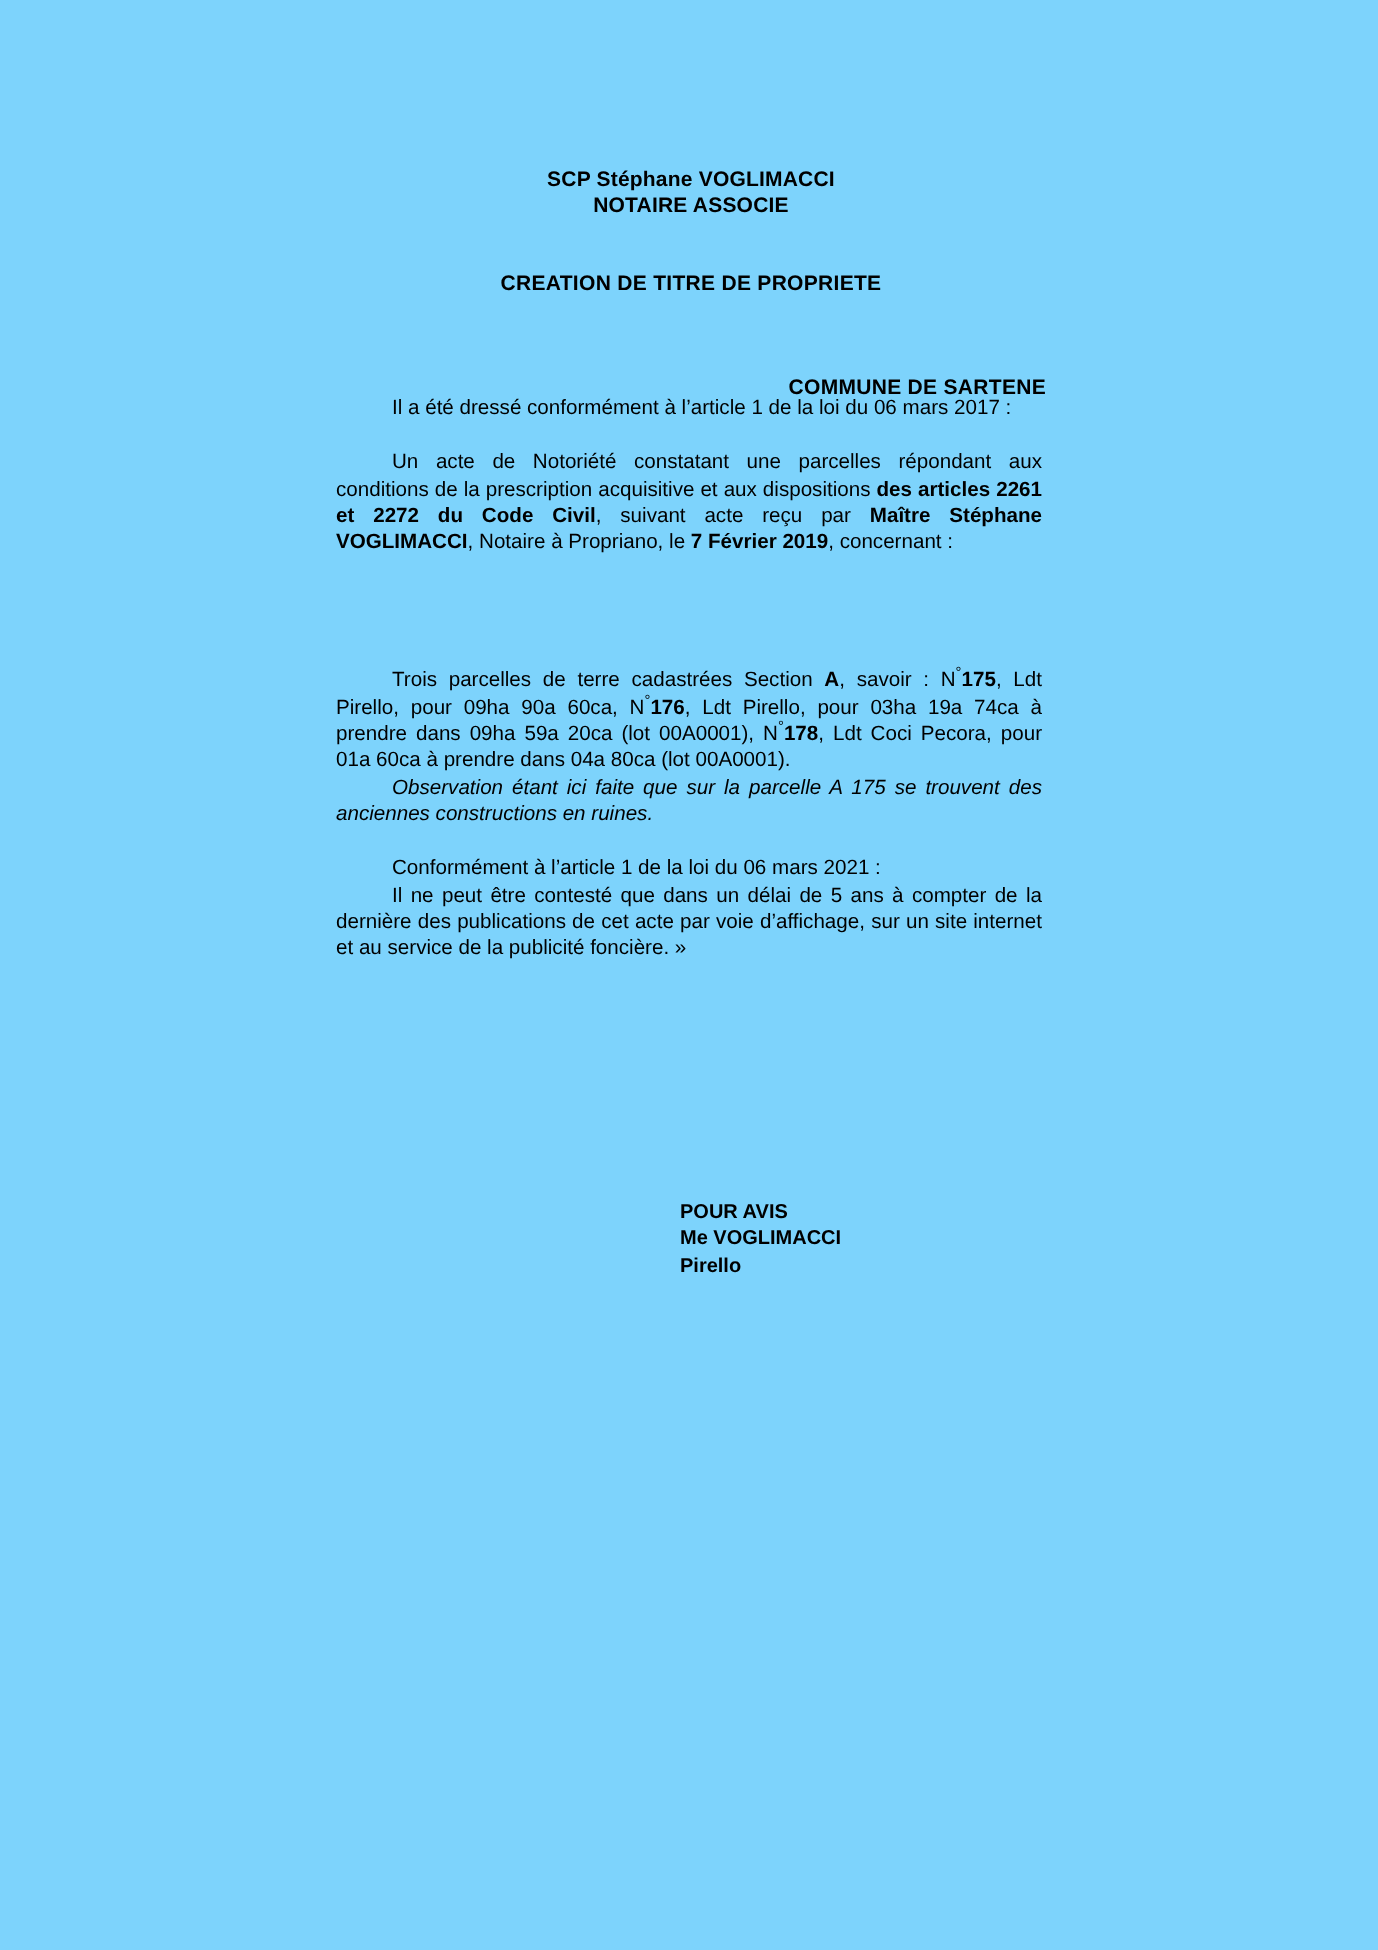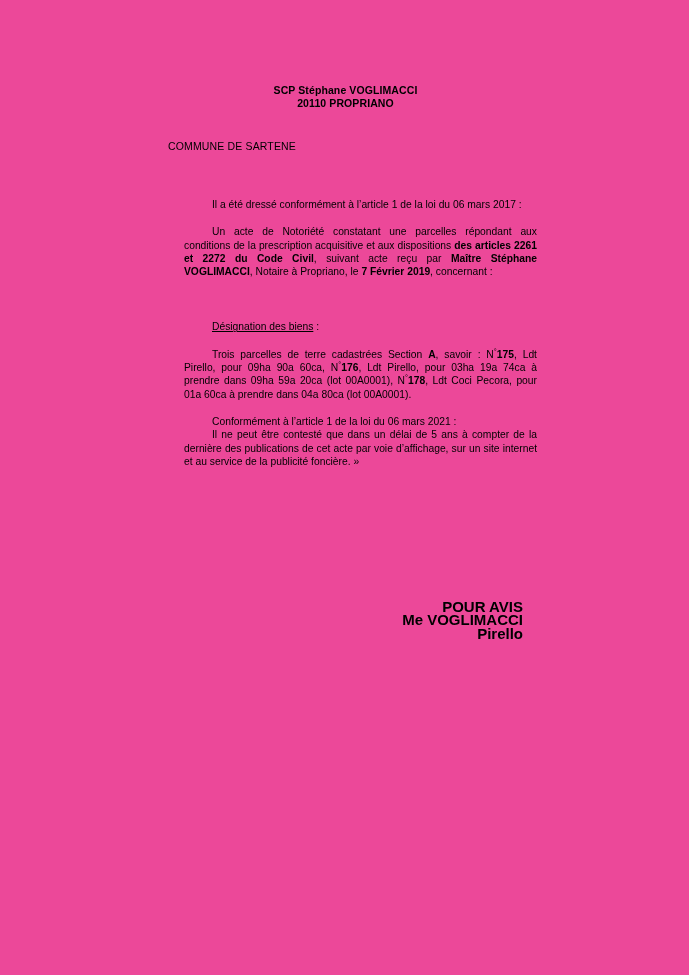--- a/index.html
+++ b/index.html
@@ -10,21 +10,21 @@
   }
   body {
     font-family: "Liberation Sans", sans-serif;
     color: #000000;
   }
   .page {
     position: relative;
     width: 689px;
     height: 975px;
     margin: 0 auto;
-    background: #ec4899;
+    background: #7dd3fc;
     overflow: hidden;
   }
   .content {
     position: absolute;
     left: 168px;
     top: 84px;
     width: 355px;
   }
   
   .letterhead {
@@ -35,30 +35,30 @@
     letter-spacing: 0.1px;
   }
   .doc-title {
     text-align: center;
     font-weight: bold;
     font-size: 10.5px;
     letter-spacing: 0.15px;
     margin-top: 26px;
   }
   .doc-subtitle {
-    text-align: left;
-    font-weight: normal;
+    text-align: right;
+    font-weight: bold;
     font-size: 10.5px;
     letter-spacing: 0.15px;
-    margin-top: 30px;
+    margin-top: 40px;
   }
   
   .body-block {
     position: absolute;
-    left: 184px;
+    left: 168px;
     top: 198px;
     width: 353px;
     font-size: 10.3px;
     line-height: 13.3px;
     text-align: justify;
   }
   p.para {
     margin: 0;
     text-align: justify;
     text-justify: inter-word;
@@ -80,66 +80,67 @@
   }
   .quote-open {
     display: inline-block;
     width: 26px;
   }
   .signature {
     position: absolute;
     left: 340px;
     top: 600px;
     width: 183px;
-    text-align: right;
+    text-align: left;
     font-weight: bold;
-    font-size: 15px;
+    font-size: 10px;
     line-height: 13.4px;
   }
   .sup {
     vertical-align: super;
     font-size: 7.4px;
     line-height: 0;
   }
 </style>
 </head>
 <body>
 
 <div class="page">
 
   <div class="content">
     <div class="letterhead">
       <div>SCP Stéphane VOGLIMACCI</div>
-      <div>20110 PROPRIANO</div>
+      <div>NOTAIRE ASSOCIE</div>
     </div>
+    <div class="doc-title">CREATION DE TITRE DE PROPRIETE</div>
     <div class="doc-subtitle">COMMUNE DE SARTENE</div>
   </div>
 
   <div class="body-block">
 
     <p class="para indent">Il a été dressé conformément à l’article 1 de la loi du 06 mars 2017 :</p>
 
     <div class="gap-lg"></div>
 
     <p class="para indent"><span>Un acte de Notoriété constatant une parcelles répondant aux conditions de la prescription acquisitive et aux dispositions </span><b>des articles 2261 et 2272 du Code Civil</b><span>, suivant acte reçu par </span><b>Maître Stéphane VOGLIMACCI</b><span>, Notaire à Propriano, le </span><b>7 Février 2019</b><span>, concernant :</span></p>
 
     <div class="gap-lg"></div>
 
 
     <div class="gap-lg"></div>
 
 
     <div class="gap-lg"></div>
 
-    <p class="para section-head"><span class="underline">Désignation des biens</span><span> :</span></p>
 
     <div class="gap-lg"></div>
 
     <p class="para indent"><span>Trois parcelles de terre cadastrées Section </span><b>A</b><span>, savoir : N</span><span class="sup">°</span><b>175</b><span>, Ldt Pirello, pour 09ha 90a 60ca, N</span><span class="sup">°</span><b>176</b><span>, Ldt Pirello, pour 03ha 19a 74ca à prendre dans 09ha 59a 20ca (lot 00A0001), N</span><span class="sup">°</span><b>178</b><span>, Ldt Coci Pecora, pour 01a 60ca à prendre dans 04a 80ca (lot 00A0001).</span></p>
 
+    <p class="para indent ital">Observation étant ici faite que sur la parcelle A 175 se trouvent des anciennes constructions en ruines.</p>
 
     <div class="gap-lg"></div>
 
     <p class="para indent">Conformément à l’article 1 de la loi du 06 mars 2021 :</p>
 
 
     <p class="para indent">Il ne peut être contesté que dans un délai de 5 ans à compter de la dernière des publications de cet acte par voie d’affichage, sur un site internet et au service de la publicité foncière. »</p>
 
   </div>
 

